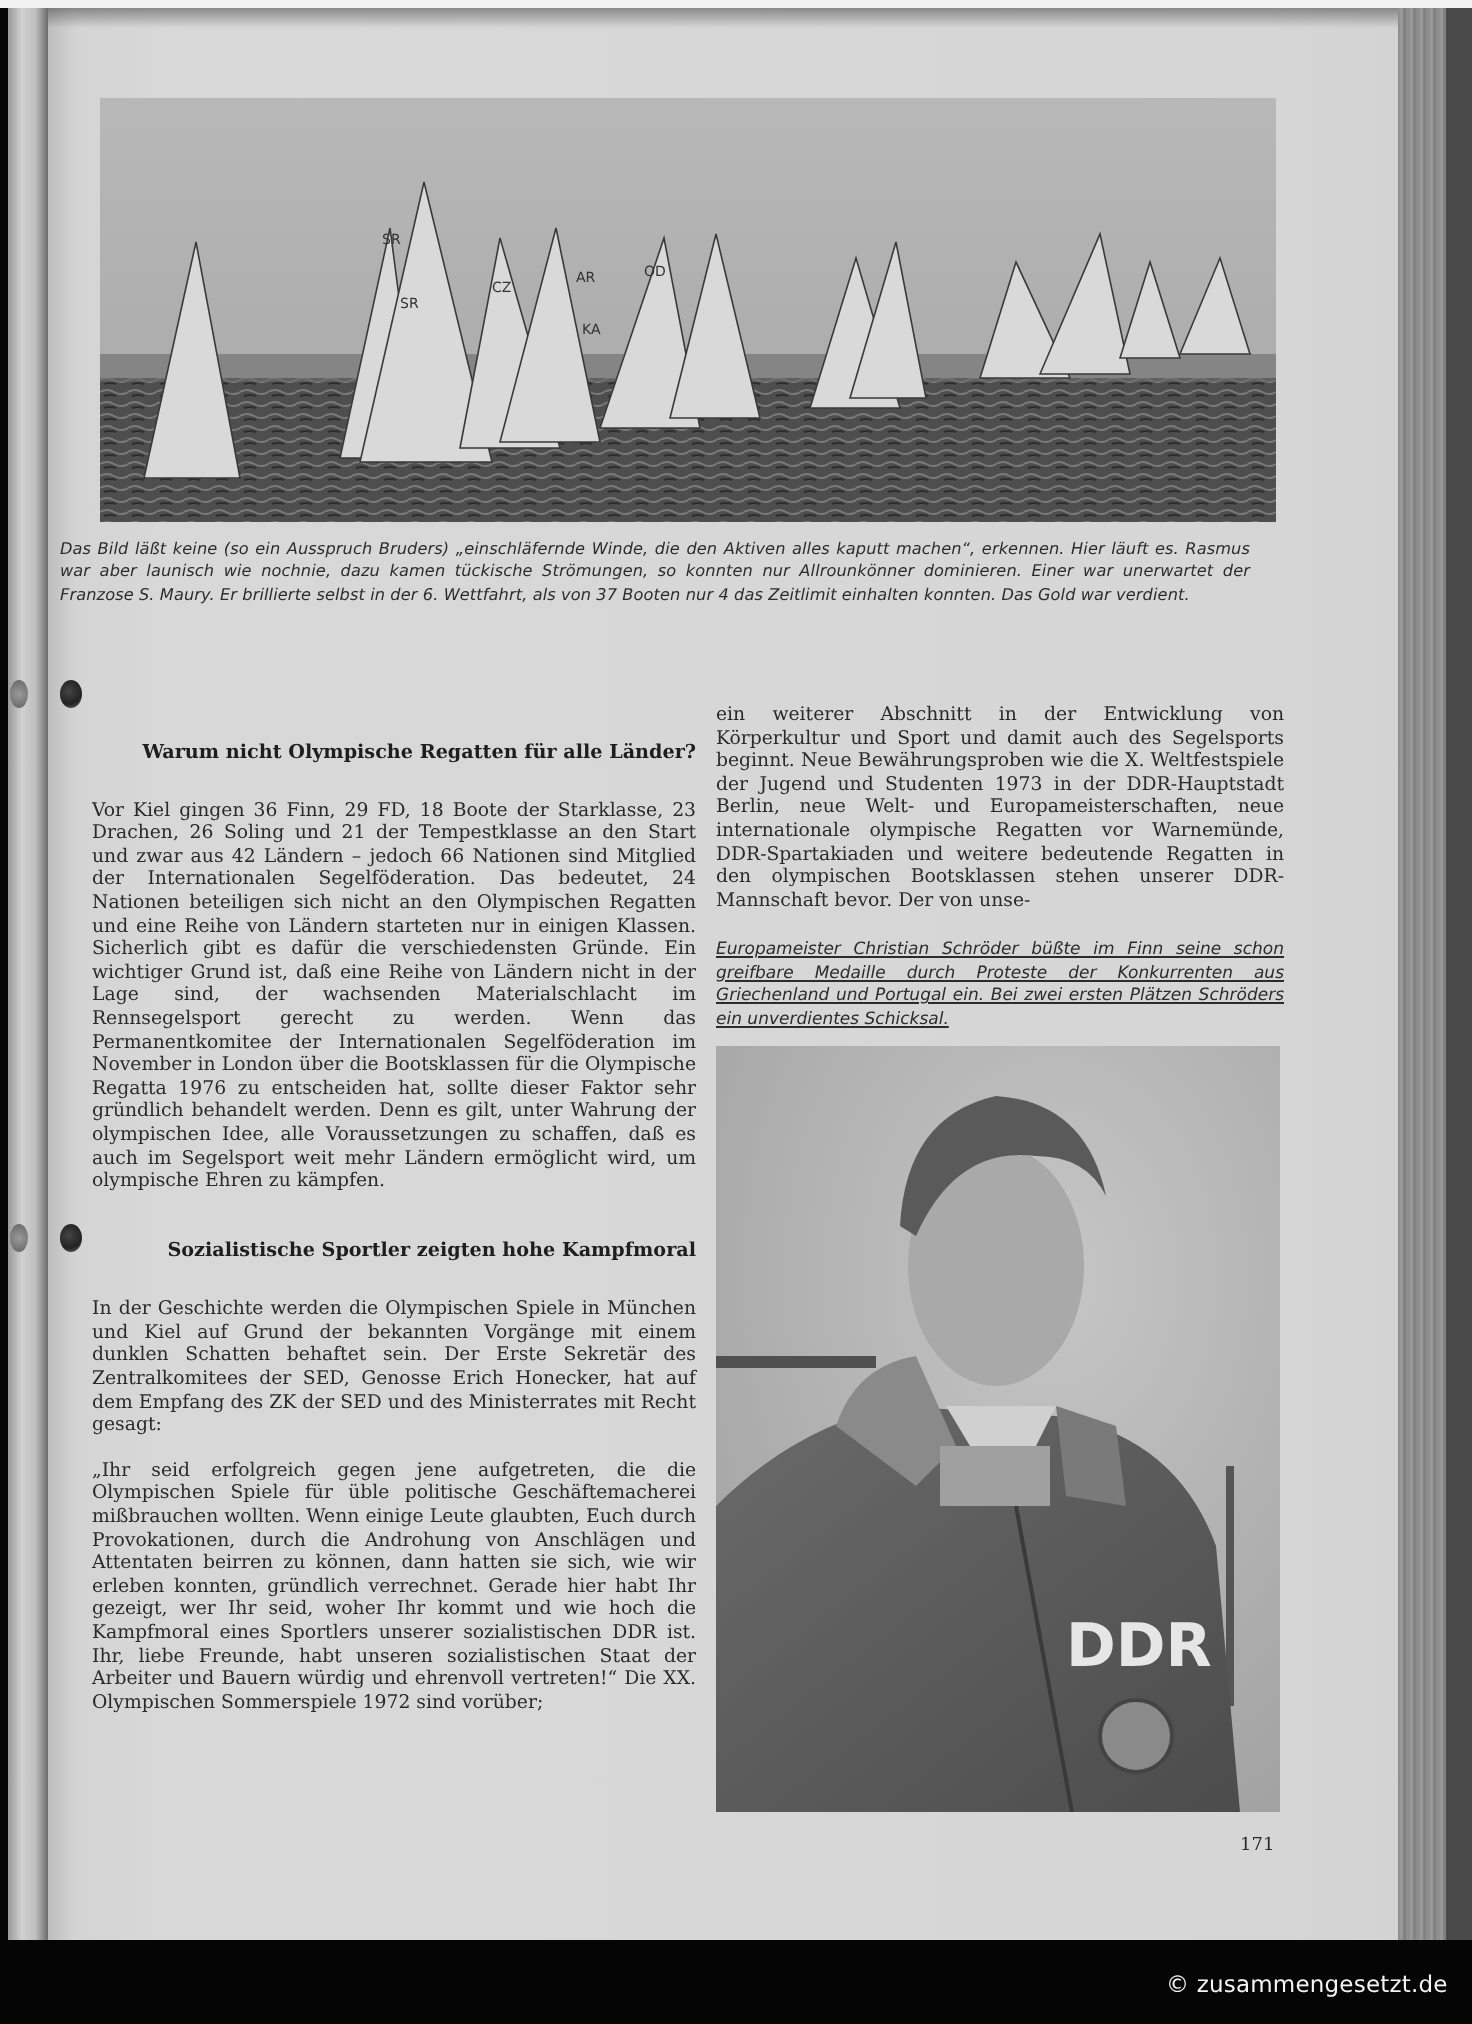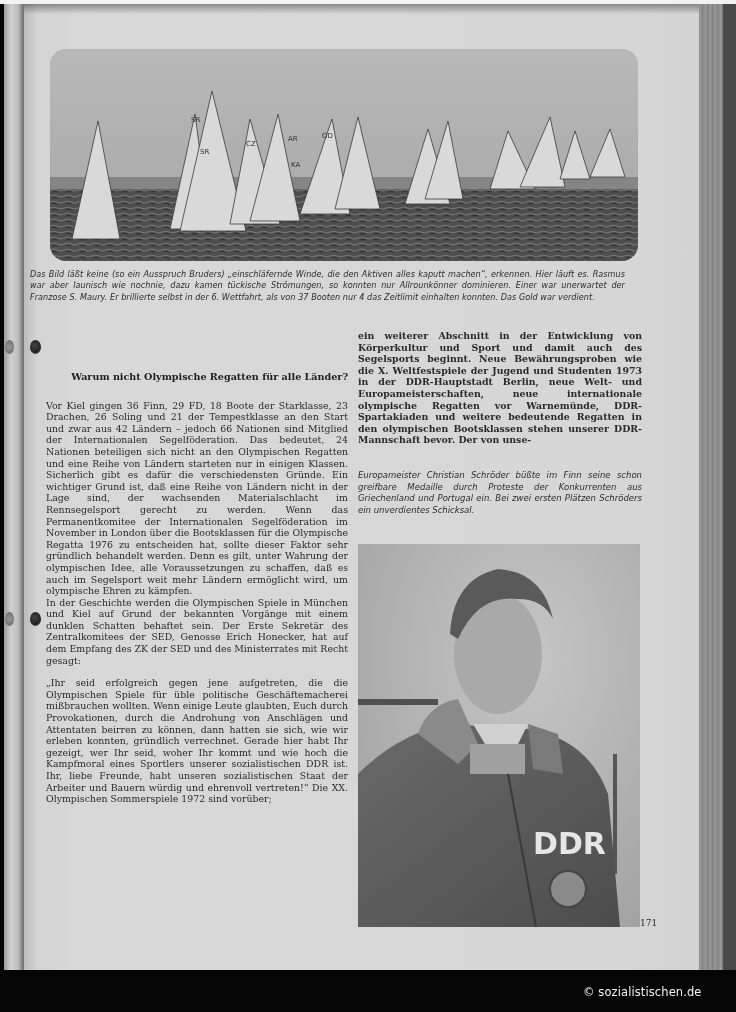--- a/index.html
+++ b/index.html
@@ -33,57 +33,57 @@
     position: absolute; width: 11px; height: 14px; border-radius: 50%;
     background: radial-gradient(circle at 40% 40%, #444 0%, #222 60%, #777 100%);
   }
   .hole-margin {
     position: absolute; width: 9px; height: 14px; border-radius: 50%;
     background: radial-gradient(circle at 50% 50%, #999 0%, #6e6e6e 80%);
   }
 
   .photo-top {
     position: absolute; left: 50px; top: 49px; width: 588px; height: 212px;
-    overflow: hidden; background: #a8a8a8; border-radius: 16px;
+    overflow: hidden; background: #a8a8a8;
   }
   .photo-top svg, .photo-portrait svg { display: block; }
 
   .caption-top {
     position: absolute; left: 30px; top: 269px; width: 595px;
     font-family: "DejaVu Sans", sans-serif; font-style: italic;
     font-size: 8.1px; line-height: 11.4px; color: #2c2c2c;
     text-align: justify; letter-spacing: 0.05px;
   }
 
   .col {
     position: absolute; font-family: "DejaVu Serif", serif;
     font-size: 9.4px; line-height: 11.6px; color: #2a2a2a;
     text-align: justify; hyphens: manual;
   }
   .col p { margin: 0; }
   .col-left { left: 46px; top: 343px; width: 302px; }
-  .col-right { left: 358px; top: 330px; width: 284px; font-weight: bold; }
+  .col-right { left: 358px; top: 352px; width: 284px; }
   .heading { font-weight: bold; font-size: 9.6px; color: #1e1e1e; text-align: right; }
   .h1 { margin-top: 28px !important; margin-bottom: 17px !important; }
   .h2 { margin-top: 23px !important; margin-bottom: 18px !important; }
   .quote { margin-top: 11px !important; }
 
   .caption-right {
     position: absolute; left: 358px; top: 470px; width: 284px;
     font-family: "DejaVu Sans", sans-serif; font-style: italic;
-    font-size: 8.5px; line-height: 11.5px; color: #2c2c2c; text-align: justify;
+    font-size: 8.5px; line-height: 11.5px; color: #2c2c2c; text-align: justify; text-decoration: underline;
   }
 
   .photo-portrait {
-    position: absolute; left: 358px; top: 544px; width: 282px; height: 383px;
+    position: absolute; left: 358px; top: 523px; width: 282px; height: 383px;
     overflow: hidden; background: #b3b3b3;
   }
 
   .page-number {
-    position: absolute; left: 640px; top: 918px;
+    position: absolute; left: 620px; top: 918px;
     font-family: "DejaVu Serif", serif; font-size: 9px; color: #2b2b2b;
   }
   .watermark {
     position: absolute; left: 583px; top: 985px;
     font-family: "DejaVu Sans", sans-serif; font-size: 11.5px; color: #f4f4f4;
     letter-spacing: 0.1px;
   }
 </style>
 </head>
 <body>
@@ -140,20 +140,21 @@
       <text x="272" y="89">OD</text>
     </g>
   </svg>
 </div>
 
 <div class="caption-top">Das Bild läßt keine (so ein Ausspruch Bruders) „einschläfernde Winde, die den Aktiven alles kaputt machen“, erkennen. Hier läuft es. Rasmus war aber launisch wie nochnie, dazu kamen tückische Strömungen, so konnten nur Allrounkönner dominieren. Einer war unerwartet der Franzose S. Maury. Er brillierte selbst in der 6. Wettfahrt, als von 37 Booten nur 4 das Zeitlimit einhalten konnten. Das Gold war verdient.</div>
 
 <div class="col col-left">
   <p class="heading h1">Warum nicht Olympische Regatten für alle Länder?</p>
   <p>Vor Kiel gingen 36 Finn, 29 FD, 18 Boote der Starklasse, 23 Drachen, 26 Soling und 21 der Tempestklasse an den Start und zwar aus 42 Ländern – jedoch 66 Nationen sind Mitglied der Internationalen Segelföderation. Das bedeutet, 24 Nationen beteiligen sich nicht an den Olympischen Regatten und eine Reihe von Ländern starteten nur in einigen Klassen. Sicherlich gibt es dafür die verschiedensten Gründe. Ein wichtiger Grund ist, daß eine Reihe von Ländern nicht in der Lage sind, der wachsenden Materialschlacht im Rennsegelsport gerecht zu werden. Wenn das Permanentkomitee der Internationalen Segelföderation im November in London über die Bootsklassen für die Olympische Regatta 1976 zu entscheiden hat, sollte dieser Faktor sehr gründlich behandelt werden. Denn es gilt, unter Wahrung der olympischen Idee, alle Voraussetzungen zu schaffen, daß es auch im Segelsport weit mehr Ländern ermöglicht wird, um olympische Ehren zu kämpfen.</p>
+  <p class="heading h2">Sozialistische Sportler zeigten hohe Kampfmoral</p>
   <p>In der Geschichte werden die Olympischen Spiele in München und Kiel auf Grund der bekannten Vorgänge mit einem dunklen Schatten behaftet sein. Der Erste Sekretär des Zentralkomitees der SED, Genosse Erich Honecker, hat auf dem Empfang des ZK der SED und des Ministerrates mit Recht gesagt:</p>
   <p class="quote">„Ihr seid erfolgreich gegen jene aufgetreten, die die Olympischen Spiele für üble politische Geschäftemacherei mißbrauchen wollten. Wenn einige Leute glaubten, Euch durch Provokationen, durch die Androhung von Anschlägen und Attentaten beirren zu können, dann hatten sie sich, wie wir erleben konnten, gründlich verrechnet. Gerade hier habt Ihr gezeigt, wer Ihr seid, woher Ihr kommt und wie hoch die Kampfmoral eines Sportlers unserer sozialistischen DDR ist. Ihr, liebe Freunde, habt unseren sozialistischen Staat der Arbeiter und Bauern würdig und ehrenvoll vertreten!“ Die XX. Olympischen Sommerspiele 1972 sind vorüber;</p>
 </div>
 
 <div class="col col-right">
   <p>ein weiterer Abschnitt in der Entwicklung von Körperkultur und Sport und damit auch des Segelsports beginnt. Neue Bewährungsproben wie die X. Weltfestspiele der Jugend und Studenten 1973 in der DDR-Hauptstadt Berlin, neue Welt- und Europameisterschaften, neue internationale olympische Regatten vor Warnemünde, DDR-Spartakiaden und weitere bedeutende Regatten in den olympischen Bootsklassen stehen unserer DDR-Mannschaft bevor. Der von unse-</p>
 </div>
 
 <div class="caption-right">Europameister Christian Schröder büßte im Finn seine schon greifbare Medaille durch Proteste der Konkurrenten aus Griechenland und Portugal ein. Bei zwei ersten Plätzen Schröders ein unverdientes Schicksal.</div>
 
@@ -179,13 +180,13 @@
     <line x1="150" y1="230" x2="178" y2="383" stroke="#3a3a3a" stroke-width="2"></line>
     <ellipse cx="140" cy="110" rx="44" ry="60" fill="#a9a9a9"></ellipse>
     <path d="M92 90 Q95 35 140 25 Q185 28 195 75 Q185 55 160 55 Q120 50 100 95 Z" fill="#5a5a5a"></path>
     <rect x="112" y="200" width="55" height="30" fill="#a0a0a0"></rect>
     <text x="175" y="310" font-family="DejaVu Sans, sans-serif" font-weight="bold" font-size="30" fill="#e6e6e6">DDR</text>
     <circle cx="210" cy="345" r="18" fill="#8a8a8a" stroke="#444" stroke-width="2"></circle>
   </svg>
 </div>
 
 <div class="page-number">171</div>
-<div class="watermark">© sozialistischen.de</div>
+<div class="watermark">© zusammengesetzt.de</div>
 
 </body></html>

